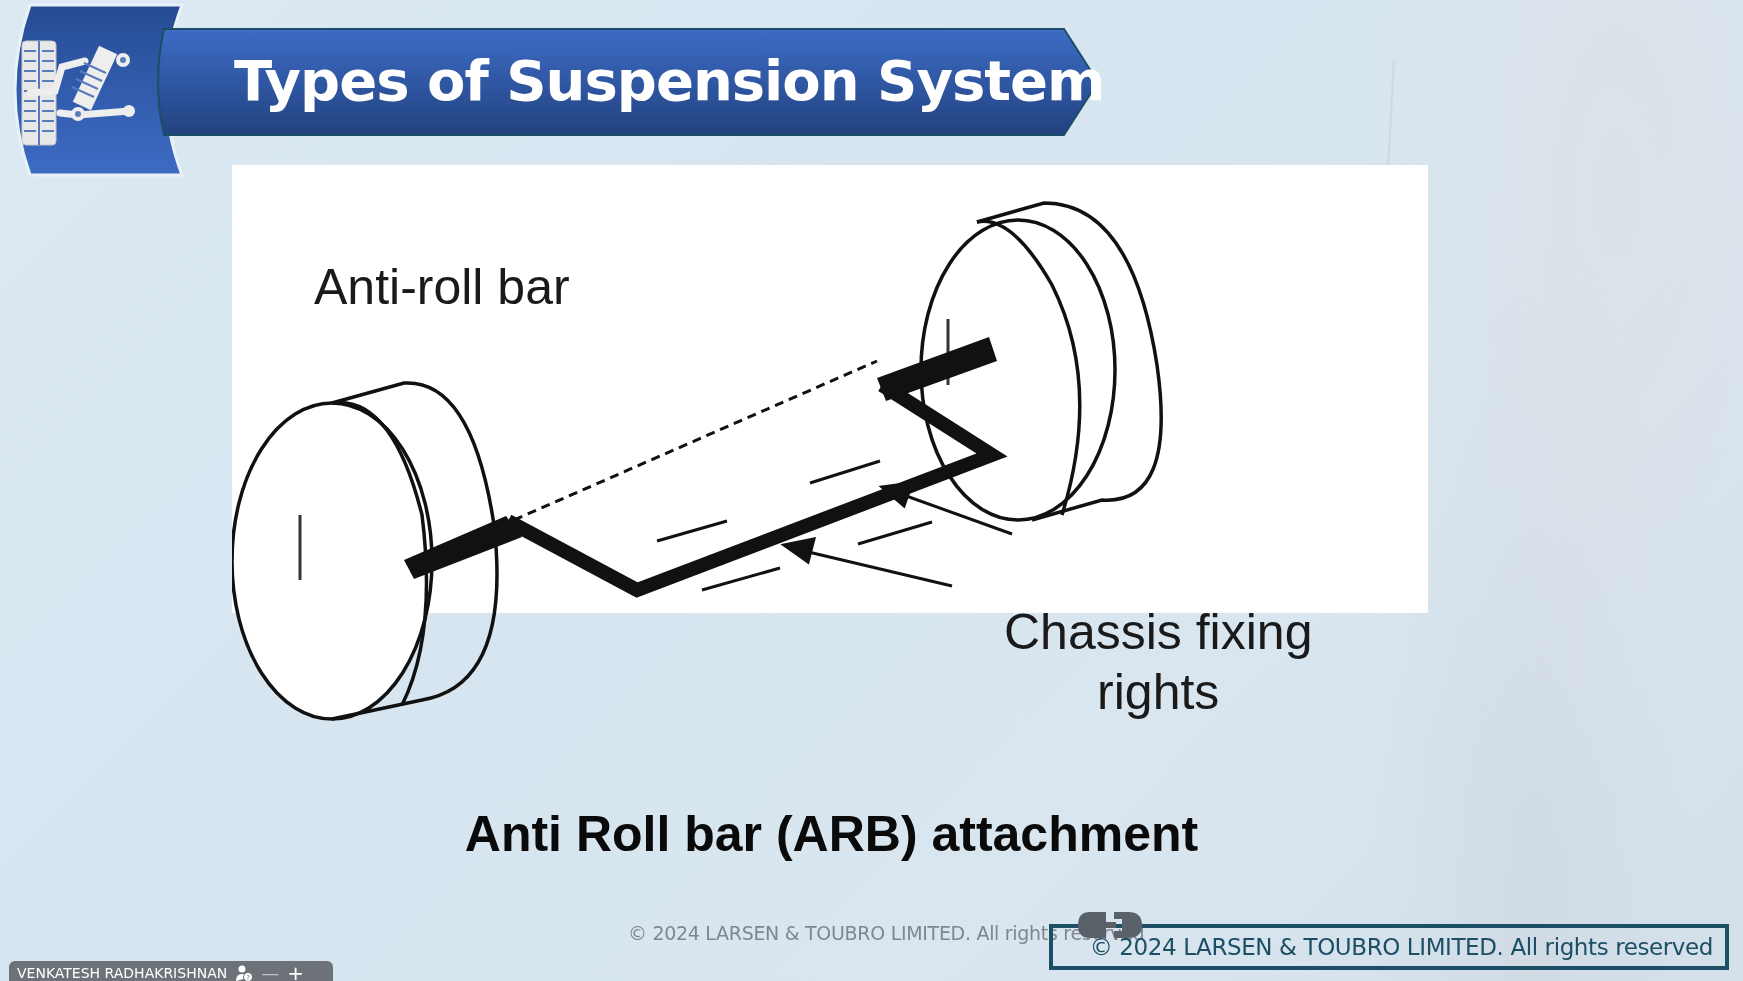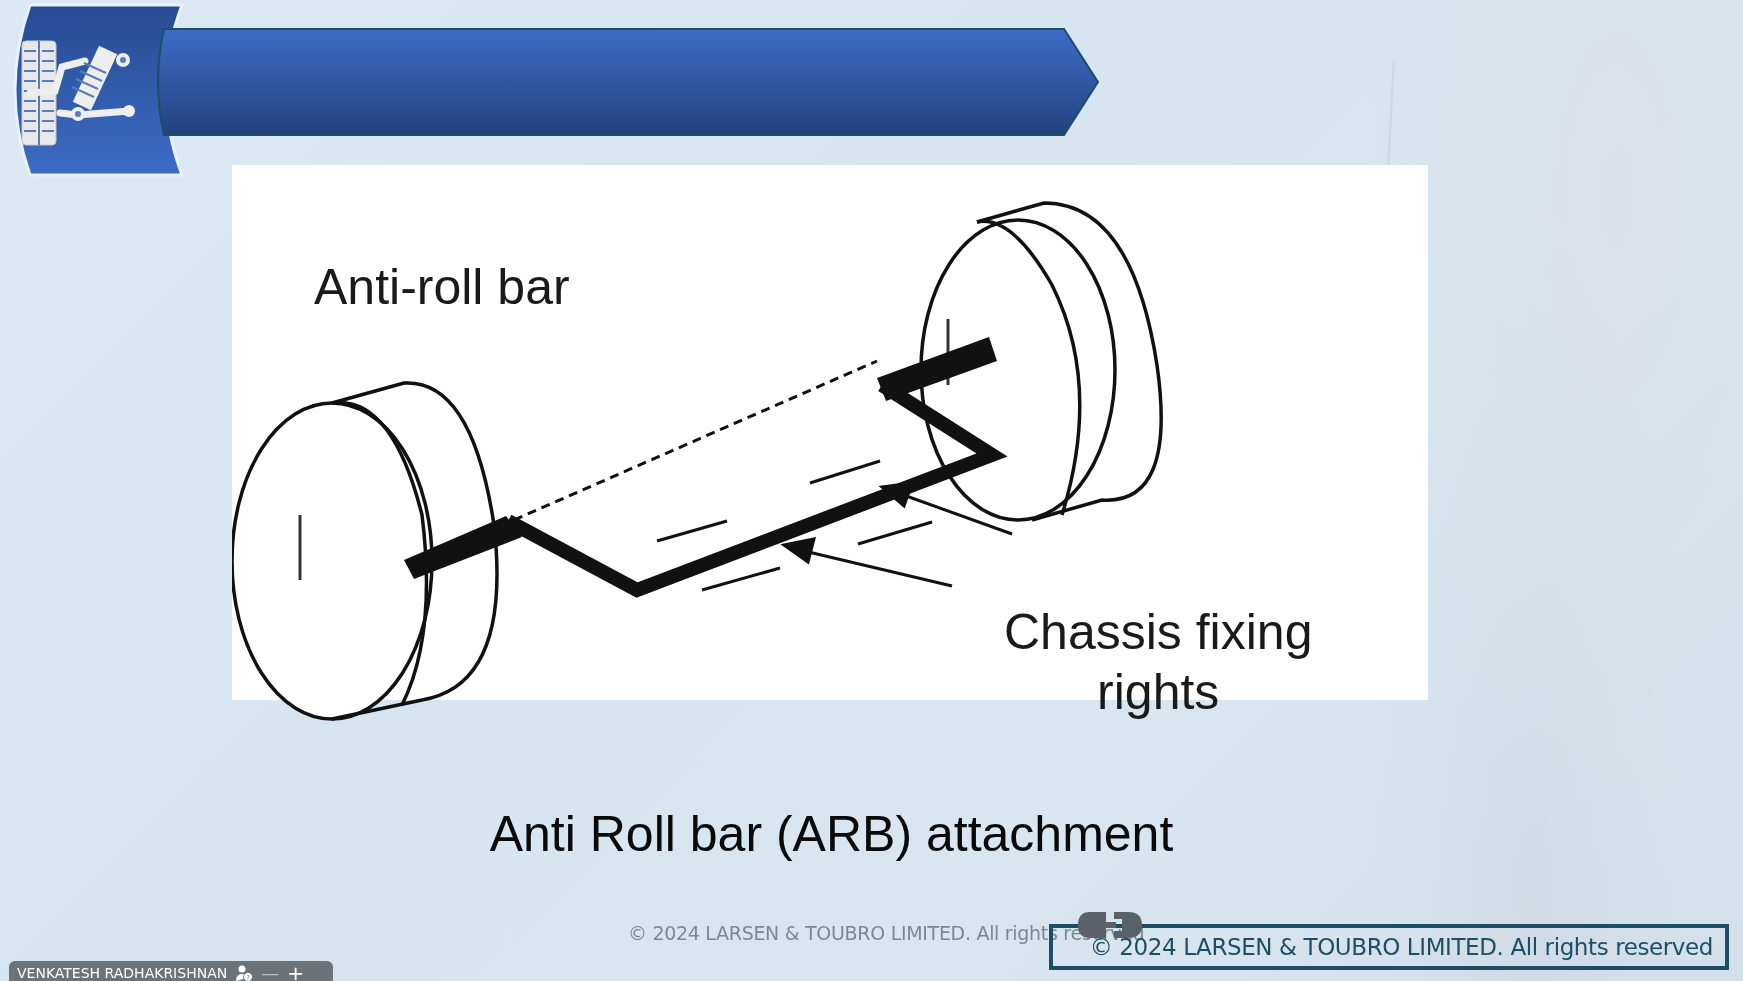--- a/index.html
+++ b/index.html
@@ -23,32 +23,32 @@
     .logo-block svg { width: 190px; height: 174px; display: block; }
     
     .title-banner { position: absolute; left: 156px; top: 27px; width: 944px; height: 110px; }
     .title-banner svg { position: absolute; left: 0; top: 0; width: 944px; height: 110px; }
     .title-text {
       position: absolute; left: 78px; top: 18px;
       color: #ffffff; font-family: "DejaVu Sans", sans-serif; font-weight: bold;
       font-size: 56px; letter-spacing: -1px; line-height: 72px; white-space: nowrap;
     }
     
-    .diagram-panel { position: absolute; left: 232px; top: 165px; width: 1196px; height: 535px; background: #ffffff; }
+    .diagram-panel { position: absolute; left: 232px; top: 165px; width: 1196px; height: 448px; background: #ffffff; }
     .diagram-panel svg { position: absolute; left: 0; top: 0; width: 1196px; height: 621px; }
     .diagram-label {
       position: absolute; color: #1a1a1a; font-family: "Liberation Sans", sans-serif;
       font-size: 50px; line-height: 60px; white-space: nowrap;
     }
     .label-arb { left: 82px; top: 92px; }
     .label-chassis { left: 772px; top: 437px; text-align: center; }
     
     .caption {
       position: absolute; left: 0; width: 1663px; top: 805px; text-align: center;
-      font-family: "Liberation Sans", sans-serif; font-weight: normal; font-size: 50px; color: #0a0a0a;
+      font-family: "Liberation Sans", sans-serif; font-weight: bold; font-size: 50px; color: #0a0a0a;
     }
     
     .footer-faint {
       position: absolute; left: 628px; top: 922px; font-family: "DejaVu Sans", sans-serif;
       font-size: 19px; color: #7e8690; white-space: nowrap; letter-spacing: -0.3px;
     }
     .footer-box {
       position: absolute; left: 1049px; top: 924px; width: 680px; height: 46px;
       border: 4px solid #1c4f66; box-sizing: border-box;
     }
@@ -135,20 +135,21 @@
 <div class="title-banner">
   <svg viewBox="0 0 944 110" preserveAspectRatio="none">
     <defs>
       <linearGradient id="lg2" x1="0" y1="0" x2="0" y2="1">
         <stop offset="0" stop-color="#3d6cc6"></stop>
         <stop offset="1" stop-color="#22427f"></stop>
       </linearGradient>
     </defs>
     <path d="M8 2 L908 2 L942 55 L908 108 L8 108 Q-4 55 8 2 Z" fill="url(#lg2)" stroke="#1c4f66" stroke-width="2"></path>
   </svg>
+  <div class="title-text">Types of Suspension System</div>
 </div>
 
 <div class="diagram-panel">
   <svg viewBox="0 0 1196 621">
     <g fill="none" stroke="#111" stroke-width="3.5">
 
       <g>
         <ellipse cx="100" cy="396" rx="100" ry="158" fill="#fff"></ellipse>
         <path d="M100 238 L172 218 Q240 214 262 360 Q280 520 190 535 L100 554"></path>
         <path d="M100 238 Q160 230 190 350 Q205 470 170 540"></path>

